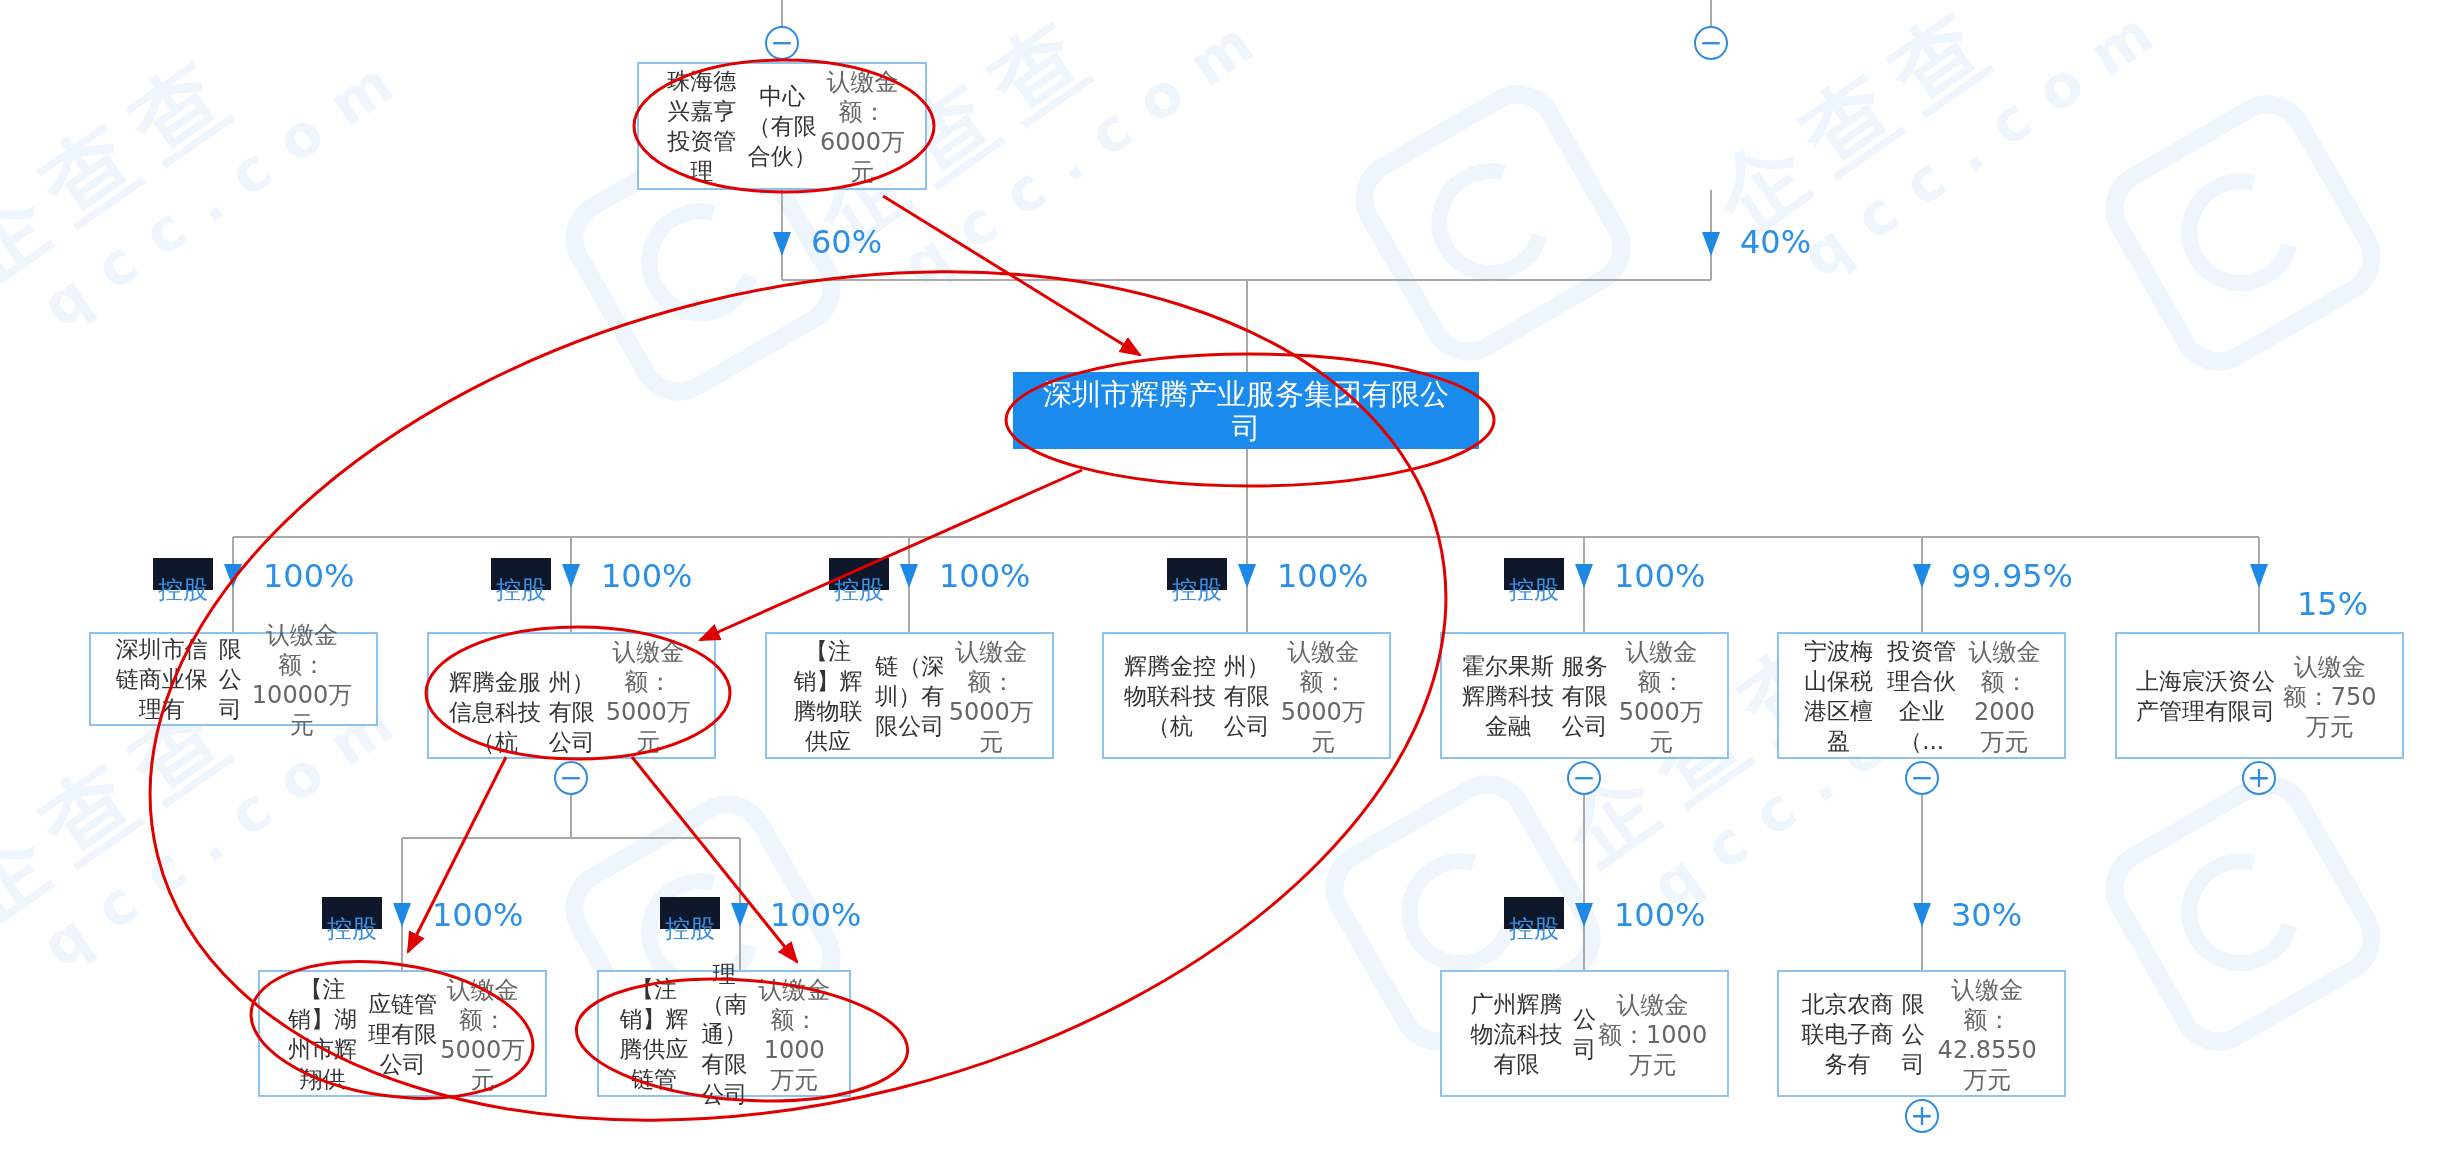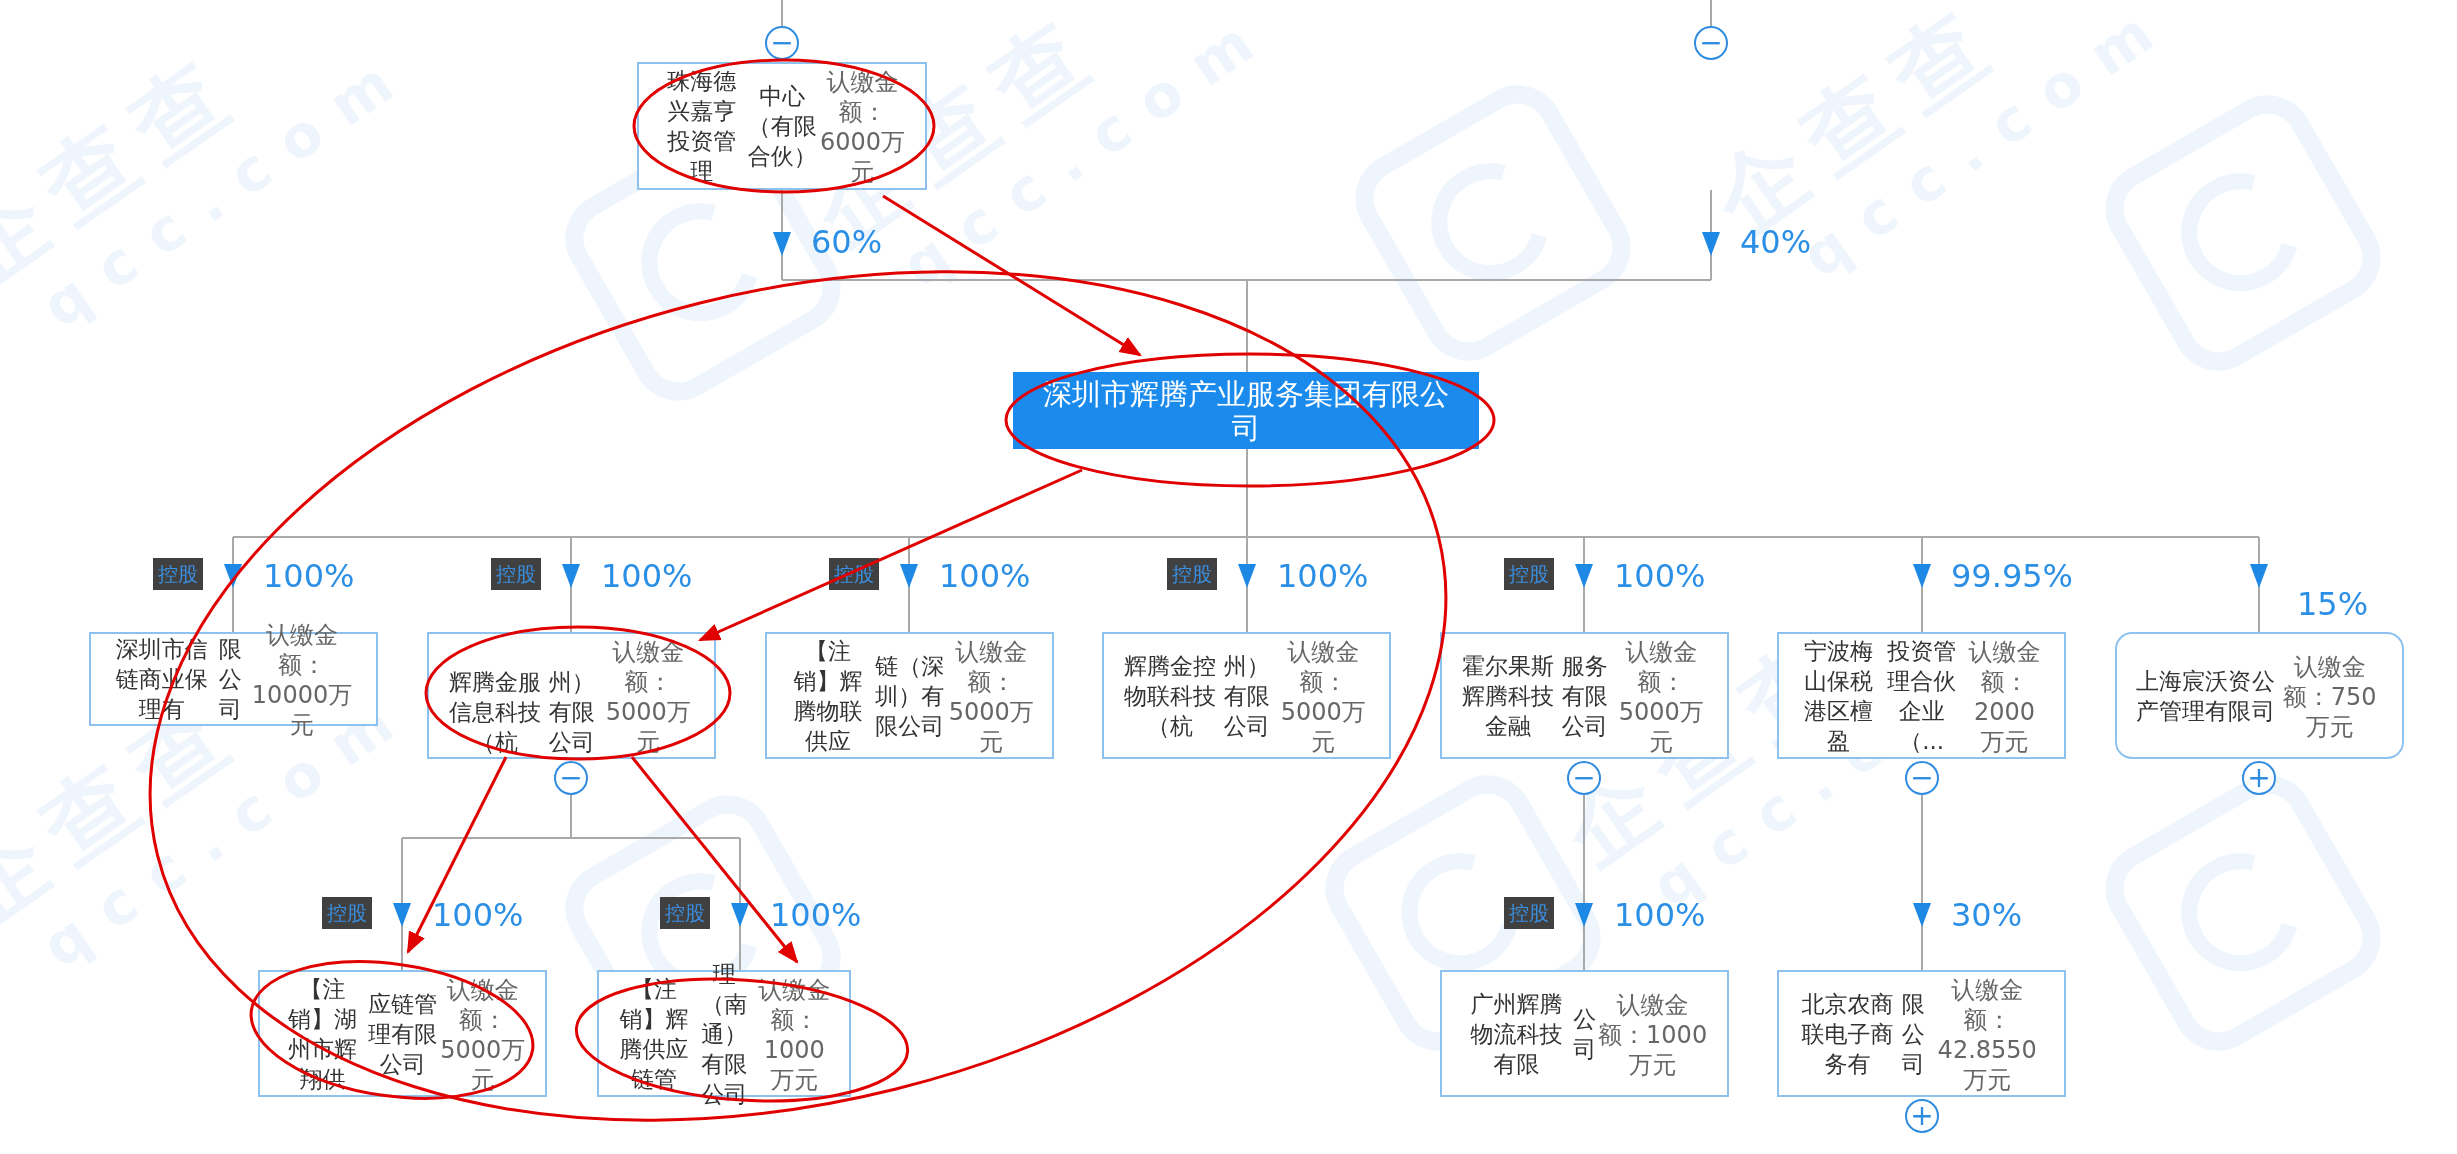--- a/index.html
+++ b/index.html
@@ -30,22 +30,22 @@
     display: flex; justify-content: center; align-items: center;
     padding: 0 18px; cursor: pointer;
   }
   .node .name { color: #333333; font-size: 23px; line-height: 30px; }
   .node .amt { color: #666666; font-size: 24px; line-height: 30px; margin-top: 2px; }
   .node.root {
     background: #1a8bec; border-color: #1a8bec; padding: 0 22px;
   }
   .node.root .name { color: #ffffff; font-size: 29px; line-height: 34px; }
   .badge {
-    position: absolute; background: #404040; color: #3a8fe0; font-size: 20px;
-    line-height: 32px; height: 32px; padding: 0 5px; box-sizing: border-box;
+    position: absolute; background: #0f172a; color: #3a8fe0; font-size: 25px;
+    line-height: 32px; height: 32px; padding: 16px 5px; box-sizing: border-box;
   }
   .pct { position: absolute; color: #2b8fe6; font-size: 32px; line-height: 32px; }
   .toggle {
     position: absolute; width: 34px; height: 34px; box-sizing: border-box;
     border: 2px solid #2f8ce0; border-radius: 50%; background: #ffffff; cursor: pointer;
     display: flex; align-items: center; justify-content: center;
     color: #2f8ce0; font-size: 28px; line-height: 28px; font-family: "DejaVu Sans", sans-serif;
   }
   svg#annot { position: absolute; left: 0; top: 0; pointer-events: none; }
 </style>
@@ -169,21 +169,21 @@
   <div class="node" style="left:1440px; top:632px; width:289px; height:127px;">
     <div class="name">霍尔果斯辉腾科技金融</div>
     <div class="name">服务有限公司</div>
     <div class="amt">认缴金额：5000万元</div>
   </div>
   <div class="node" style="left:1777px; top:632px; width:289px; height:127px;">
     <div class="name">宁波梅山保税港区檀盈</div>
     <div class="name">投资管理合伙企业（...</div>
     <div class="amt">认缴金额：2000万元</div>
   </div>
-  <div class="node" style="left:2115px; top:632px; width:289px; height:127px;border-radius:17px;">
+  <div class="node" style="left:2115px; top:632px; width:289px; height:127px;">
     <div class="name">上海宸沃资产管理有限</div>
     <div class="name">公司</div>
     <div class="amt">认缴金额：750万元</div>
   </div>
 
   <div class="toggle" style="left:554px; top:761px;">
       <span>−</span>
     </div>
   <div class="toggle" style="left:1567px; top:761px;">
       <span>−</span>

